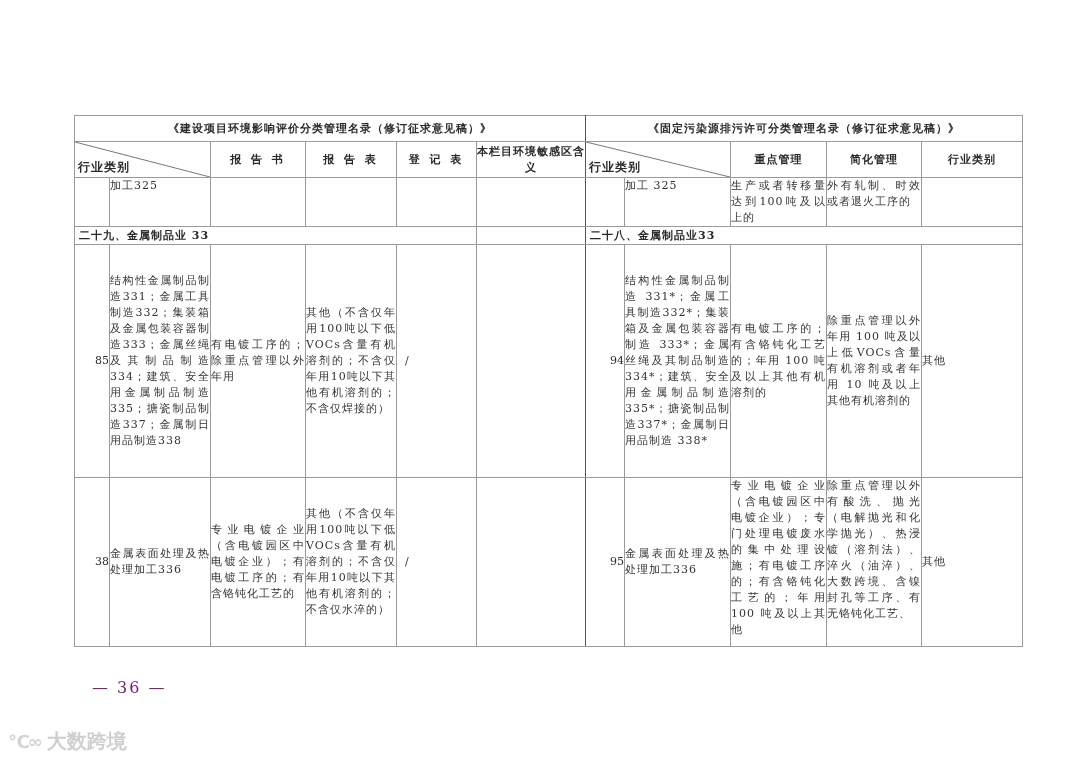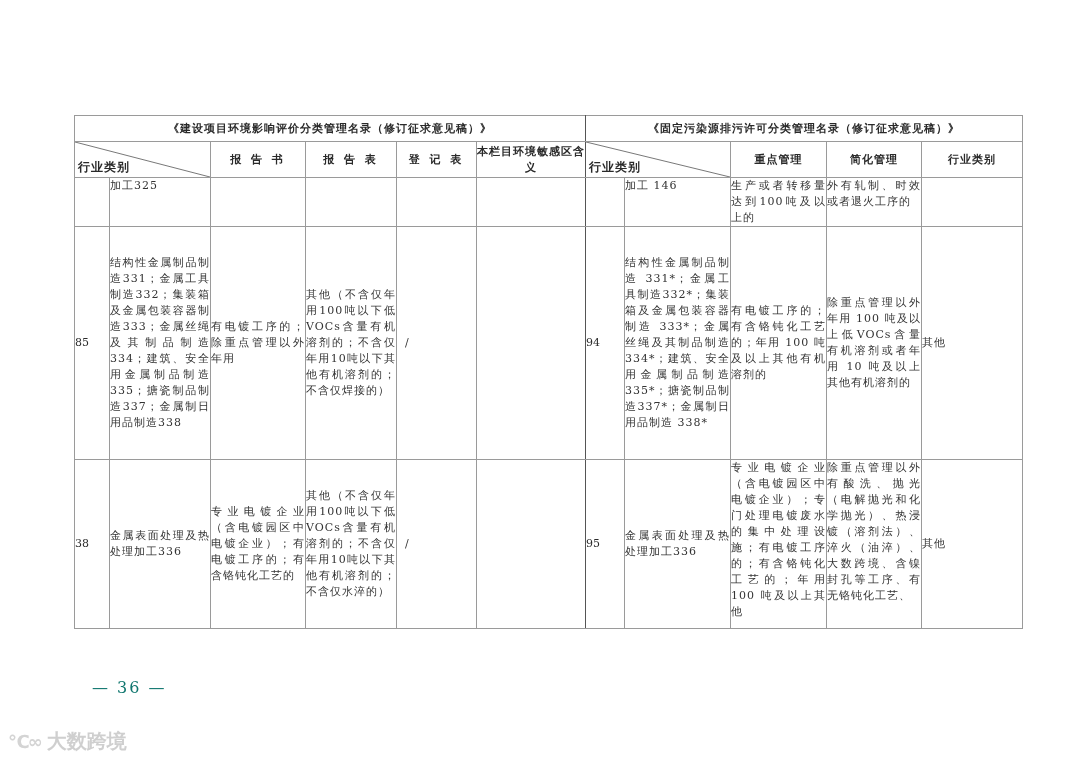--- a/index.html
+++ b/index.html
@@ -11,24 +11,24 @@
   table.grid td.thick-r { border-right:1.5px solid #555; }
   .title-cell { height:25px; text-align:center; font-size:13.5px; font-weight:bold; letter-spacing:1px; }
   .hdr { height:35px; text-align:center; font-size:12px; font-weight:bold; letter-spacing:3px; }
   .hdr-small { letter-spacing:1px; line-height:15px; }
   .diag { position:relative; height:35px; }
   .diag svg { position:absolute; left:0; top:0; width:100%; height:100%; }
   .diag .tr { position:absolute; right:6px; top:2px; font-size:12px; font-weight:bold; letter-spacing:1px;margin-top:32px; }
   .diag .bl { position:absolute; left:3px; bottom:2px; font-size:12px; font-weight:bold; letter-spacing:1px; }
   .txt { padding:2px 4px 2px 6px; text-align:justify; letter-spacing:1px; color:#333; }
   .top { vertical-align:top !important; }
-  .num { text-align:left; font-size:11px;margin-left:32px; }
+  .num { text-align:right; font-size:11px;margin-left:32px; }
   .section { height:17px; font-size:12px; font-weight:bold; padding-left:4px !important; letter-spacing:1px; }
   .slash { padding-left:8px !important; }
-  .footer { position:absolute; left:92px; top:678px; font-size:16px; color:#0f766e; letter-spacing:2px; }
+  .footer { position:absolute; left:92px; top:678px; font-size:16px; color:#701a75; letter-spacing:2px; }
   .watermark { position:absolute; left:8px; top:728px; font-family:"DejaVu Sans","Liberation Sans",sans-serif;
                font-size:20px; color:#cfcfcf; font-weight:bold; display:flex; align-items:center; gap:6px; }
   .wm-logo { font-size:18px; color:#d4d4d4; letter-spacing:-2px; }
 </style>
 </head>
 <body>
 
 <div class="page">
 
 <table class="grid">
@@ -77,26 +77,31 @@
   </tr>
 
   <tr style="height:49px">
     <td class="num"></td>
     <td class="txt top">加工325</td>
     <td class="txt top"></td>
     <td class="txt top"></td>
     <td class="txt top"></td>
     <td class="txt top thick-r"></td>
     <td class="num"></td>
-    <td class="txt top">加工 146</td>
+    <td class="txt top">加工 325</td>
     <td class="txt top">生产或者转移量达到100吨及以上的</td>
     <td class="txt top">外有轧制、时效或者退火工序的</td>
     <td class="txt top"></td>
   </tr>
 
+  <tr>
+    <td colspan="5" class="section">二十九、金属制品业 33</td>
+    <td class="thick-r"></td>
+    <td colspan="5" class="section">二十八、金属制品业33</td>
+  </tr>
 
   <tr style="height:233px">
     <td class="num">85</td>
     <td class="txt">结构性金属制品制造331；金属工具制造332；集装箱及金属包装容器制造333；金属丝绳及其制品制造334；建筑、安全用金属制品制造335；搪瓷制品制造337；金属制日用品制造338</td>
     <td class="txt">有电镀工序的；除重点管理以外年用</td>
     <td class="txt">其他（不含仅年用100吨以下低VOCs含量有机溶剂的；不含仅年用10吨以下其他有机溶剂的；不含仅焊接的）</td>
     <td class="txt slash">/</td>
     <td class="txt thick-r"></td>
     <td class="num">94</td>
     <td class="txt">结构性金属制品制造 331*；金属工具制造332*；集装箱及金属包装容器制造 333*；金属丝绳及其制品制造 334*；建筑、安全用金属制品制造 335*；搪瓷制品制造337*；金属制日用品制造 338*</td>

